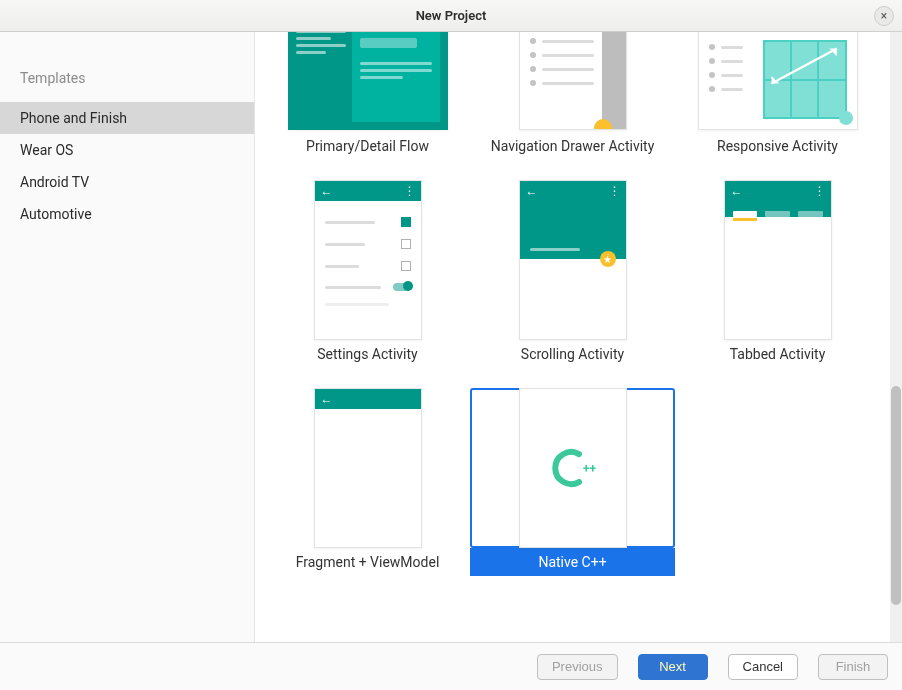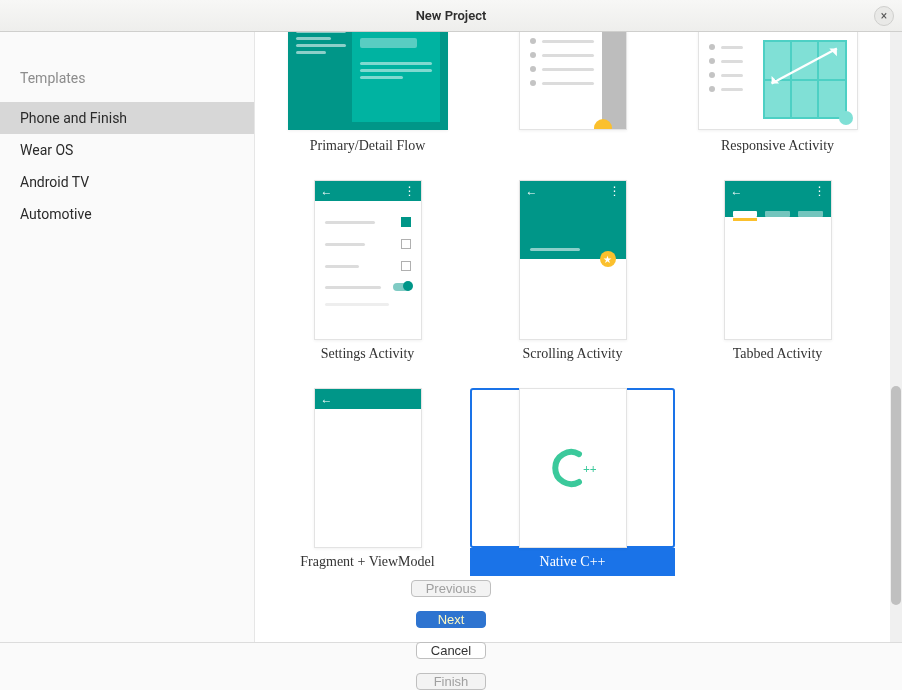--- a/index.html
+++ b/index.html
@@ -80,21 +80,20 @@
     display: grid;
     grid-template-columns: repeat(3, 205px);
     justify-content: space-evenly;
     row-gap: 20px;
   }
   .card {
     display: flex;
     flex-direction: column;
     align-items: center;
     cursor: pointer;
-    font-family: Liberation Serif, serif;
   }
   .thumb-wrap {
     width: 205px;
     height: 160px;
     display: flex;
     align-items: center;
     justify-content: center;
     border: 2px solid transparent;
     border-radius: 3px;
   }
@@ -292,24 +291,23 @@
     height: 36%;
     background: #c0c0c0;
     border-radius: 5px;
   }
 
   .footer {
     height: 47px;
     display:flex;
     align-items:center;
     justify-content:flex-end;
-    gap:14px;
+    gap:20px;
     padding: 0 14px;
     background:#fafafa;
-    flex-direction:column;
   }
   .footer button {
     height:26px;
     min-width:70px;
     padding: 0 14px;
     font-size:13px;
     border:1px solid #bfbfbf;
     border-radius:4px;
     background:#fff;
     color:#333;
@@ -389,20 +387,21 @@
                     <div class="rline"></div>
                   </div>
                 <div class="row">
                     <div class="dot"></div>
                     <div class="rline"></div>
                   </div>
               </div>
               <div class="fab"></div>
             </div>
           </div>
+          <div class="card-label">Navigation Drawer Activity</div>
         </div>
 
         <div class="card row0">
           <div class="thumb-wrap">
             <div class="responsive-phone">
               <div class="left">
                 <div class="row" style="padding:0">
                     <div class="dot"></div>
                     <div style="width:22px;height:3px;background:#dcdcdc;border-radius:2px"></div>
                   </div>

